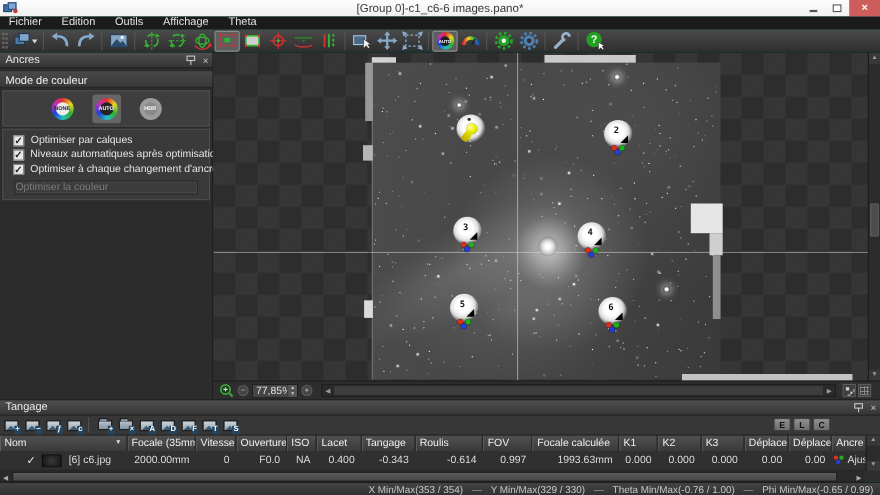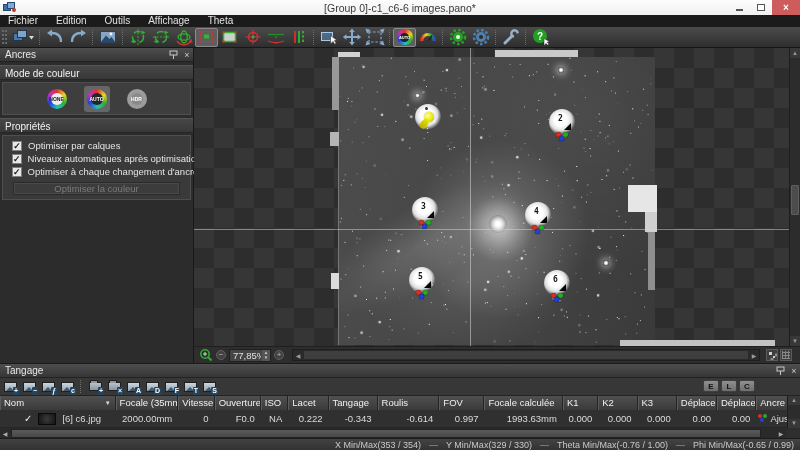--- a/index.html
+++ b/index.html
@@ -49,21 +49,21 @@
   .mring{width:20px;height:20px;border-radius:50%;background:conic-gradient(#e03030,#e8d820,#30b030,#20c0c0,#2040e0,#c030c0,#e03030);position:relative;}
   .mring.gray{background:#9c9c9c;}
   .mring .ctr{position:absolute;inset:4px;border-radius:50%;display:flex;align-items:center;justify-content:center;font-size:5px;font-weight:bold;}
   .ctr.none{background:#ececec;color:#222;}
   .ctr.auto{background:#252525;color:#fff;}
   .ctr.hdr{background:#8a8a8a;color:#fff;}
   .props-box{margin:2px;background:#3a3a3a;border:1px solid #4e4e4e;padding:3px 0 4px 0;}
   .cb-row{display:flex;align-items:center;height:13px;padding-left:9px;}
   .cb{width:10px;height:10px;background:#e8e8e8;border:1px solid #808080;font-size:9px;font-weight:bold;color:#1a1a1a;line-height:9px;text-align:center;}
   .cb-label{margin-left:6px;font-size:9.5px;color:#e4e4e4;white-space:nowrap;}
-  .opt-btn{margin:4px 10px 0 10px;height:13px;background:#3c3c3c;border:1px solid #2a2a2a;box-shadow:inset 0 0 0 1px #4a4a4a;color:#7c7c7c;font-size:9.5px;text-align:center;line-height:12px;}
+  .opt-btn{margin:4px 10px 0 10px;height:13px;background:#3c3c3c;border:1px solid #2a2a2a;box-shadow:inset 0 0 0 1px #4a4a4a;color:#7c7c7c;font-size:9.5px;line-height:12px;}
 
   
   .canvas-area{position:absolute;left:194px;top:0;width:606px;height:315px;background:#2c2c2c;}
   .viewport{position:absolute;left:0;top:0;width:595px;height:298px;overflow:hidden;background-color:#2d2d2d;background-image:linear-gradient(45deg,#363636 25%,transparent 25%,transparent 75%,#363636 75%),linear-gradient(45deg,#363636 25%,transparent 25%,transparent 75%,#363636 75%);background-size:40px 40px;background-position:0 0,20px 20px;}
   .photo{position:absolute;left:144px;top:9px;width:317px;height:288px;z-index:1;overflow:hidden;border-left:1px solid #777;
     background:
       radial-gradient(circle at 51% 60%,rgba(255,255,255,.5),rgba(255,255,255,.15) 14%,rgba(255,255,255,0) 38%),
       radial-gradient(ellipse 60% 40% at 40% 78%,rgba(255,255,255,.10),rgba(255,255,255,0) 60%),
       radial-gradient(circle at 80% 20%,rgba(255,255,255,.05),rgba(255,255,255,0) 45%),
       linear-gradient(100deg,#4c4c4c,#454545 55%,#3a3a3a);}
@@ -418,21 +418,20 @@
             <span class="mring">
               <span class="ctr auto">AUTO</span>
             </span>
           </span>
         <span class="mode-opt">
             <span class="mring gray">
               <span class="ctr hdr">HDR</span>
             </span>
           </span>
       </div>
-      <div class="sec-head">Propriétés</div>
       <div class="props-box">
         <div class="cb-row">
           <span class="cb">✓</span>
           <span class="cb-label">Optimiser par calques</span>
         </div>
         <div class="cb-row">
           <span class="cb">✓</span>
           <span class="cb-label">Niveaux automatiques après optimisation</span>
         </div>
         <div class="cb-row">
@@ -631,21 +630,21 @@
       <div class="trow">
         <div class="td c0 namecell">
           <span class="chk">✓</span>
           <span class="thumb"></span>
           <span class="fname">[6] c6.jpg</span>
         </div>
         <div class="td c1 num">2000.00mm</div>
         <div class="td c2 num">0</div>
         <div class="td c3 num">F0.0</div>
         <div class="td c4 num">NA</div>
-        <div class="td c5 num">0.222</div>
+        <div class="td c5 num">0.400</div>
         <div class="td c6 num">-0.343</div>
         <div class="td c7 num">-0.614</div>
         <div class="td c8 num">0.997</div>
         <div class="td c9 num">1993.63mm</div>
         <div class="td c10 num">0.000</div>
         <div class="td c11 num">0.000</div>
         <div class="td c12 num">0.000</div>
         <div class="td c13 num">0.00</div>
         <div class="td c14 num">0.00</div>
         <div class="td c15 lastcell">

